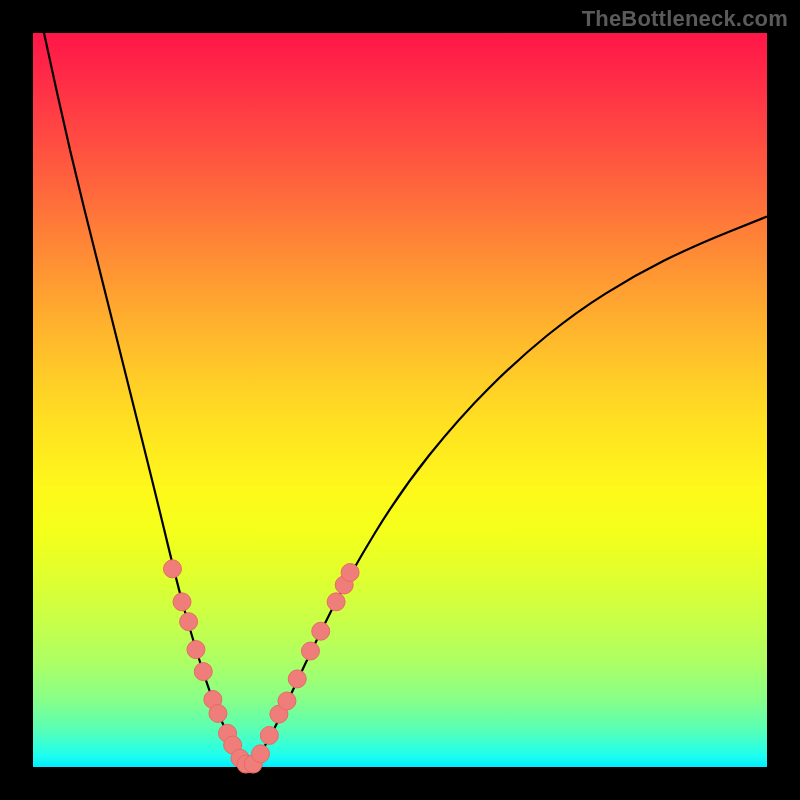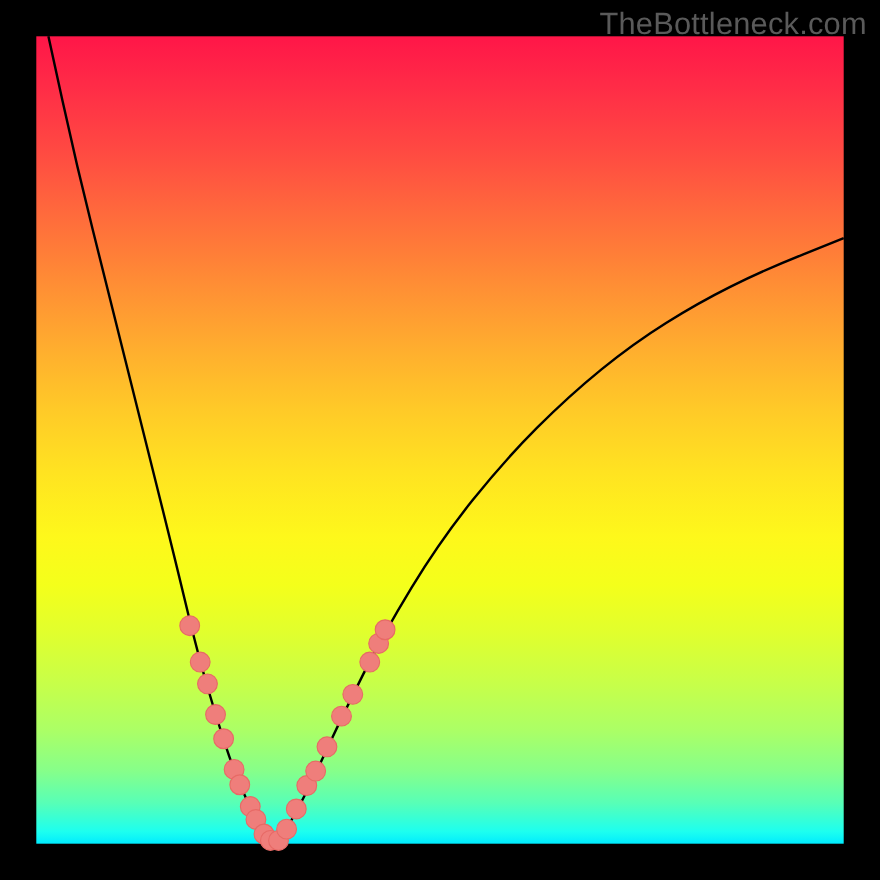--- a/index.html
+++ b/index.html
@@ -42,22 +42,22 @@
       #57ffb7 95%,
       #1dffef 98.5%,
       #00ecff 100%
     );
   }
   .watermark {
     position: absolute;
     top: 6px;
     right: 12px;
     font-family: Arial, Helvetica, sans-serif;
-    font-size: 28px;
-    font-weight: normal;
+    font-size: 22px;
+    font-weight: bold;
     color: #5a5a5a;
     letter-spacing: 0.2px;
     user-select: none;
   }
   svg.curves {
     position: absolute;
     top: 33px;
     left: 33px;
     width: 734px;
     height: 734px;

